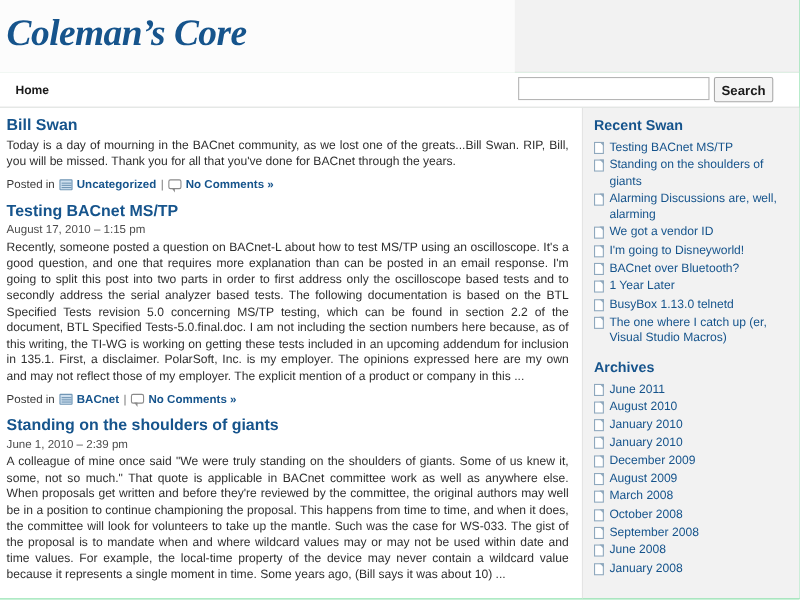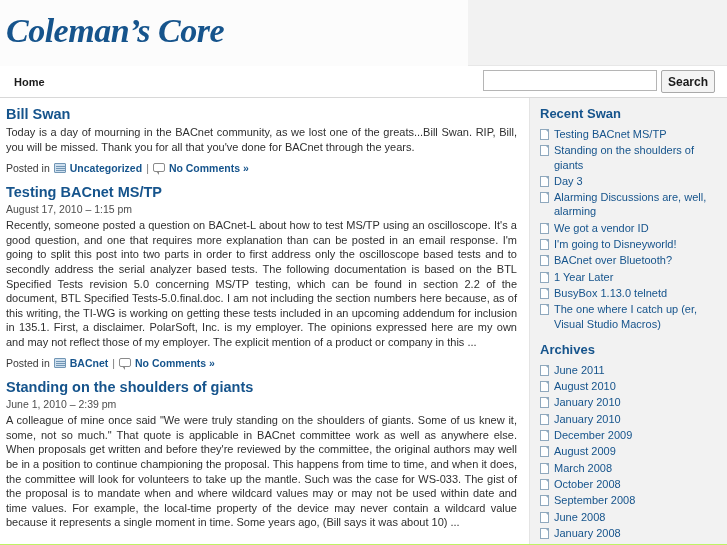--- a/index.html
+++ b/index.html
@@ -9,21 +9,21 @@
     background: #ffffff;
     font-family: "Liberation Sans", sans-serif;
     font-size: 11px;
     color: #333333;
     overflow: hidden;
   }
   #page {
     position: relative;
     width: 727px;
     height: 545px;
-    background: #bef264;
+    background: #22c55e;
     overflow: hidden;
   }
 
   
   .site-header {
     position: relative;
     height: 66px;
     background: #f2f2f2;
     border-bottom: 1px solid #e7e7e7;
   }
@@ -62,21 +62,21 @@
   .nav-item {
     font-size: 11px;
     font-weight: bold;
     color: #1b1b1b;
     padding: 0 6px;
     cursor: pointer;
     text-decoration: none;
   }
   .search-form {
     position: absolute;
-    right: 12px; top: 4px;
+    right: 24px; top: 4px;
     display: flex;
     align-items: stretch;
   }
   .search-input {
     width: 174px;
     height: 21px;
     border: 1px solid #b5b5b5;
     background: #ffffff;
     font-family: "Liberation Sans", sans-serif;
     font-size: 11px;
@@ -301,24 +301,20 @@
           <li>
               <span class="icon-page"></span>
               <a class="widget-link">Testing BACnet MS/TP</a>
             </li>
           <li>
               <span class="icon-page"></span>
               <a class="widget-link">Standing on the shoulders of giants</a>
             </li>
           <li>
               <span class="icon-page"></span>
-              <a class="widget-link">Day 3</a>
-            </li>
-          <li>
-              <span class="icon-page"></span>
               <a class="widget-link">Alarming Discussions are, well, alarming</a>
             </li>
           <li>
               <span class="icon-page"></span>
               <a class="widget-link">We got a vendor ID</a>
             </li>
           <li>
               <span class="icon-page"></span>
               <a class="widget-link">I'm going to Disneyworld!</a>
             </li>

